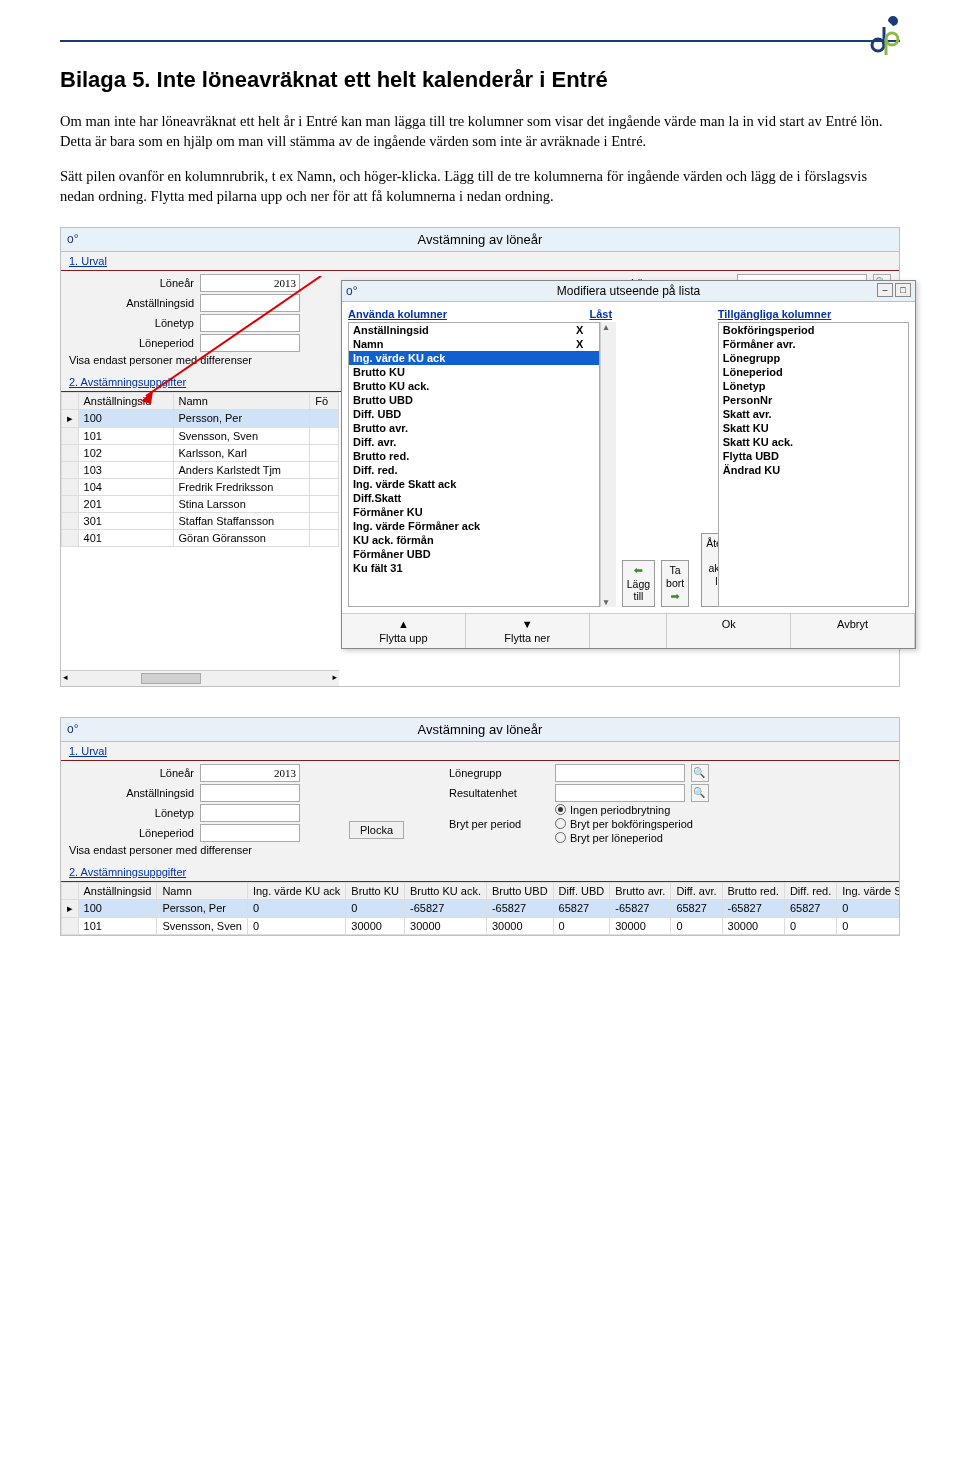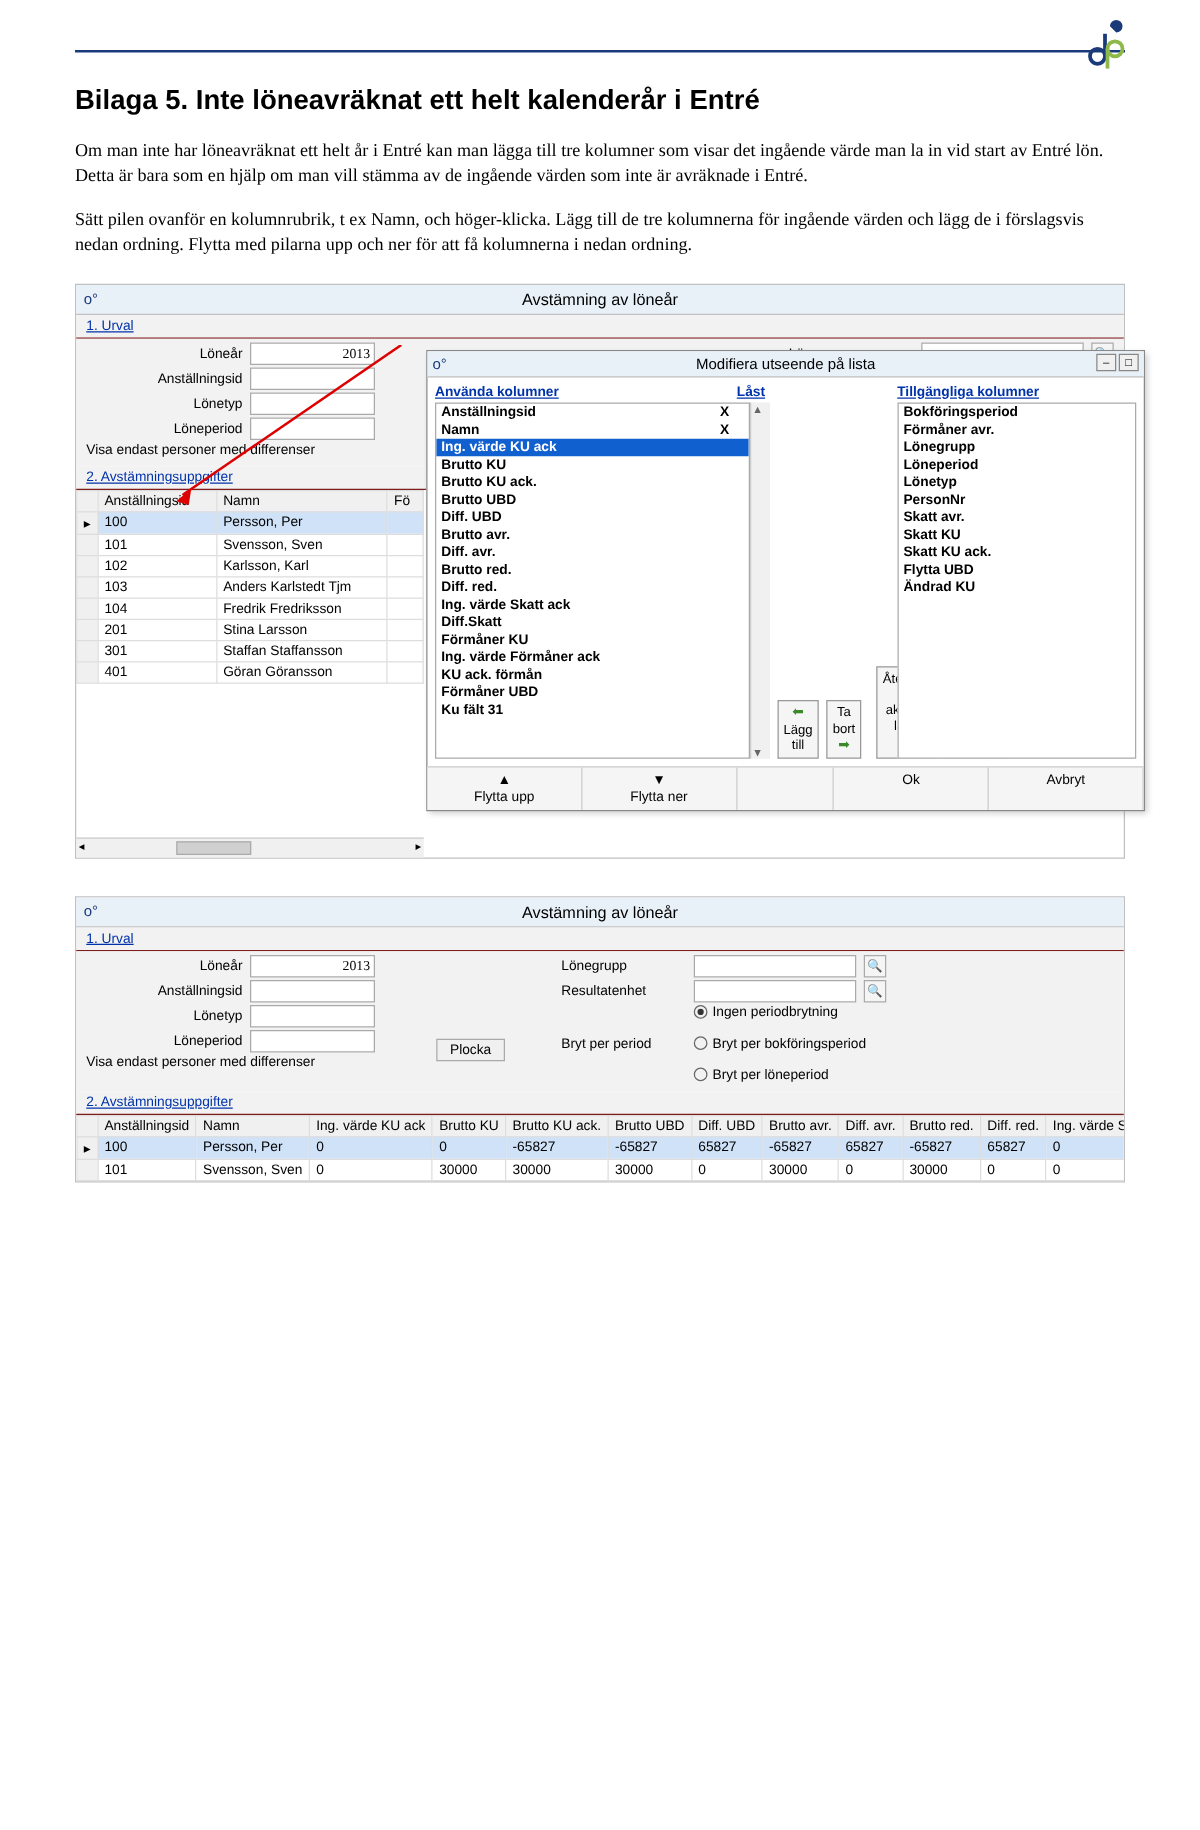--- a/index.html
+++ b/index.html
@@ -253,21 +253,21 @@
   .arrow-line {
     position: absolute;
     top: 48px; left: 80px;
     width: 200px; height: 130px;
     pointer-events: none;
   }
 
   .radio-grp {
     display: flex;
     flex-direction: column;
-    gap: 13px;
+    gap: 2px;
   }
   .radio-item { display: flex; align-items: center; gap: 4px; }
   .radio-dot {
     width: 11px; height: 11px;
     border: 1px solid #666;
     border-radius: 50%;
     display: inline-flex;
     align-items: center;
     justify-content: center;
   }

